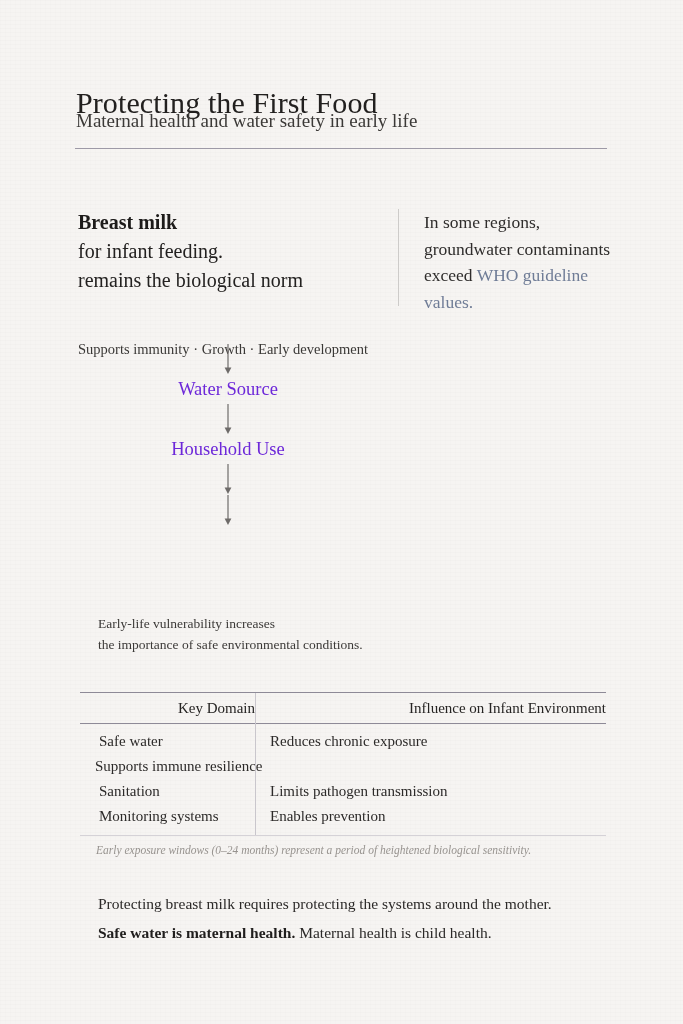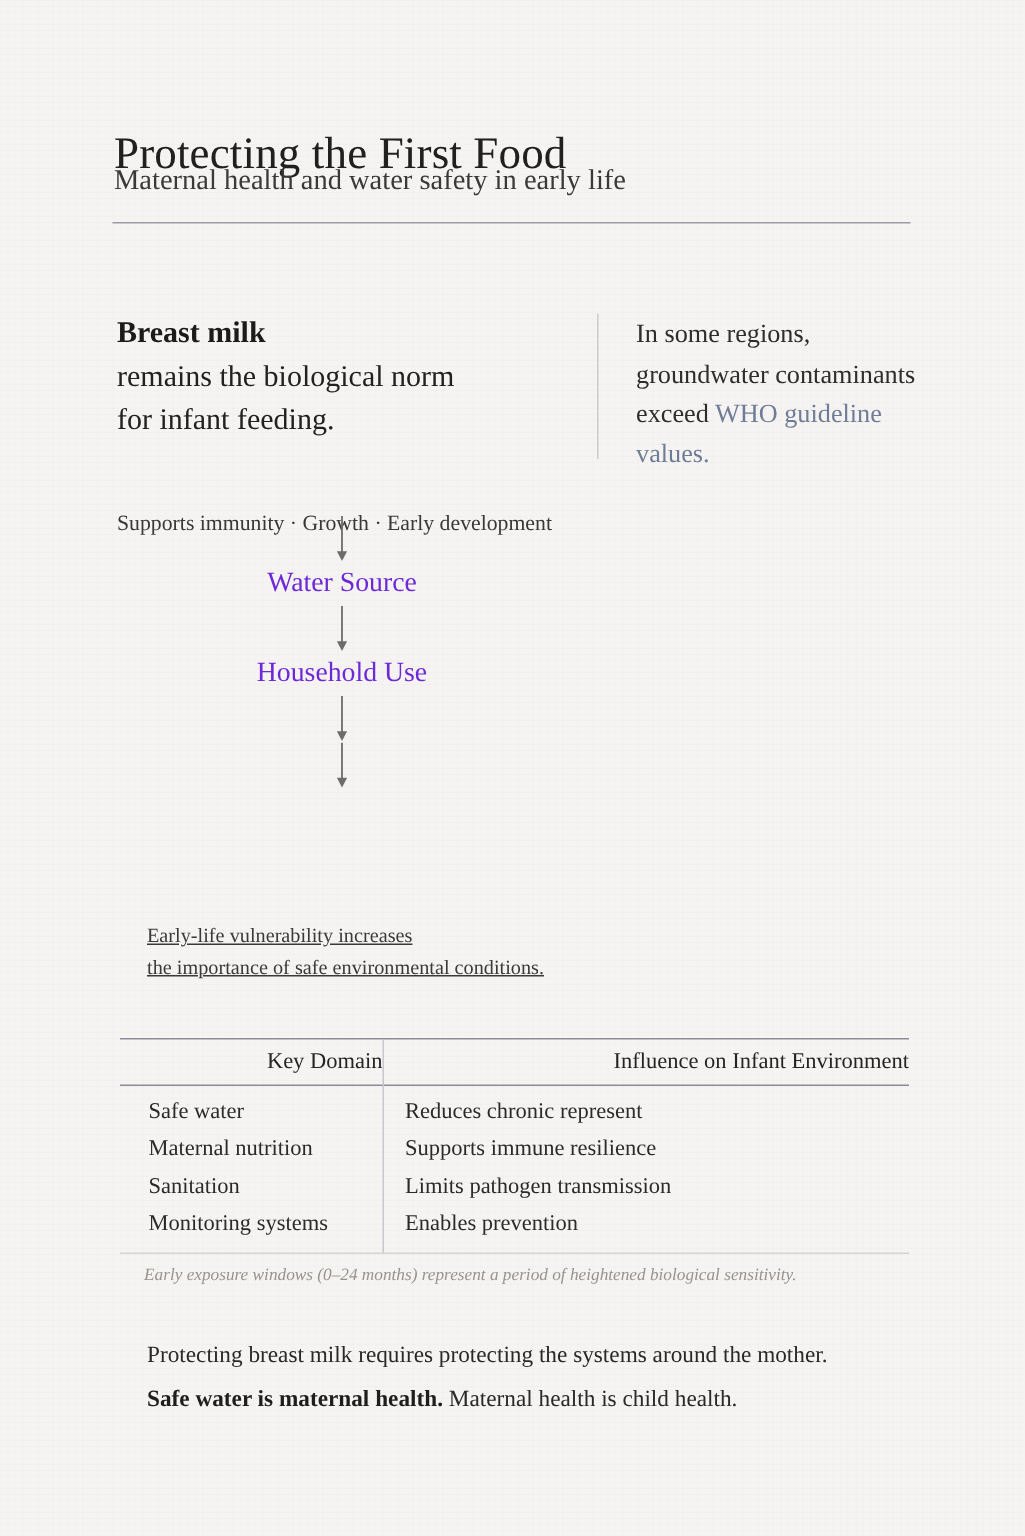--- a/index.html
+++ b/index.html
@@ -142,21 +142,20 @@
     white-space: nowrap;
   }
 
   .flow-note {
     position: absolute;
     left: 98px;
     top: 613px;
     font-size: 13.5px;
     line-height: 21px;
     color: #3b3937;
-    text-decoration: underline;
   }
 
   
   .domain-table {
     position: absolute;
     left: 80px;
     top: 692px;
     width: 526px;
   }
   .rule-top {
@@ -251,22 +250,22 @@
 <div id="paper-texture"></div>
 
 <div id="page">
 
   <h1 class="doc-title">Protecting the First Food</h1>
   <div class="doc-subtitle">Maternal health and water safety in early life</div>
   <div class="header-rule"></div>
 
   <div class="lede-left">
     <div class="strong-line">Breast milk</div>
+    <div>for infant feeding.</div>
     <div>remains the biological norm</div>
-    <div>for infant feeding.</div>
   </div>
 
   <div class="col-divider"></div>
 
   <div class="lede-right">
     <span>In some regions,</span><br>
     <span>groundwater contaminants</span><br>
     <span>exceed </span><span class="muted-blue">WHO guideline</span><br>
     <span class="muted-blue">values.</span>
   </div>
@@ -311,24 +310,23 @@
       <div class="thead">
         <div class="trow">
           <div class="tcell-a">Key Domain</div>
           <div class="tcell-b">Influence on Infant Environment</div>
         </div>
       </div>
       <div class="rule-mid"></div>
       <div class="tbody">
         <div class="trow">
           <div class="tcell-a">Safe water</div>
-          <div class="tcell-b">Reduces chronic represent</div>
-        </div>
-        <div class="trow">
-          <div class="tcell-a">Maternal nutrition</div>
+          <div class="tcell-b">Reduces chronic exposure</div>
+        </div>
+        <div class="trow">
           <div class="tcell-b">Supports immune resilience</div>
         </div>
         <div class="trow">
           <div class="tcell-a">Sanitation</div>
           <div class="tcell-b">Limits pathogen transmission</div>
         </div>
         <div class="trow">
           <div class="tcell-a">Monitoring systems</div>
           <div class="tcell-b">Enables prevention</div>
         </div>

